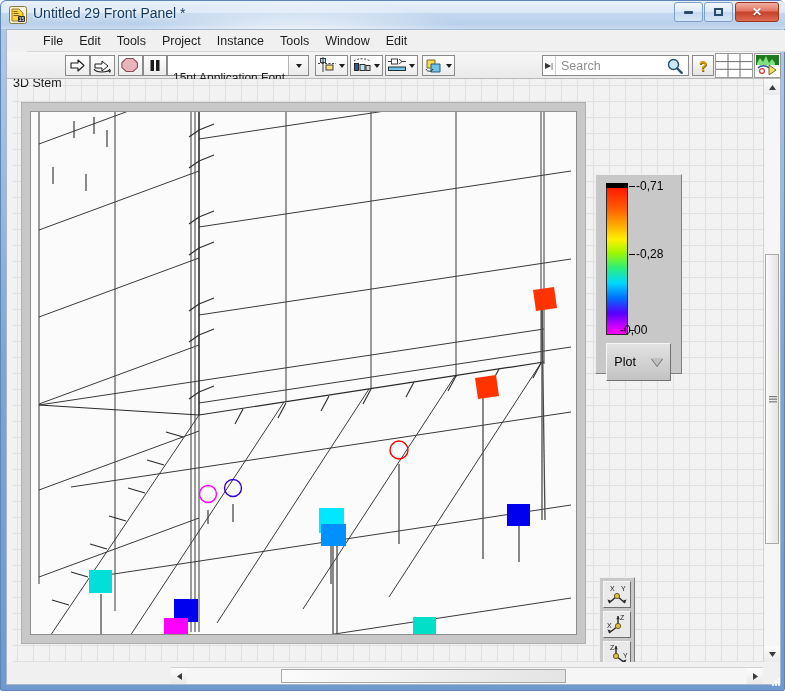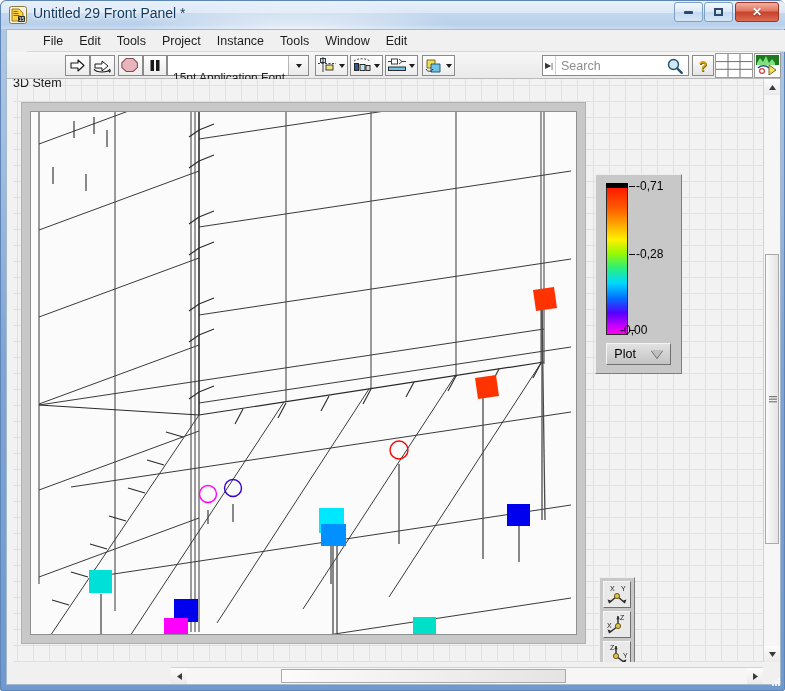--- a/index.html
+++ b/index.html
@@ -331,21 +331,21 @@
     white-space: nowrap;
   }
   .cb-dash {
     position: absolute;
     width: 6px; height: 1px;
     background: #000;
   }
   #plotmenu {
     position: absolute;
     left: 10px; top: 168px;
-    width: 65px; height: 22px;
+    width: 65px; height: 38px;
     background: linear-gradient(to bottom, #e2e2e2, #c3c3c3);
     border-top: 1px solid #f4f4f4;
     border-left: 1px solid #f4f4f4;
     border-right: 1px solid #707070;
     border-bottom: 1px solid #707070;
     box-sizing: border-box;
     display: flex; align-items: center; justify-content: space-around;
     cursor: default;
   }
   #plotmenu-label { font-size: 12.5px; color: #000; }

